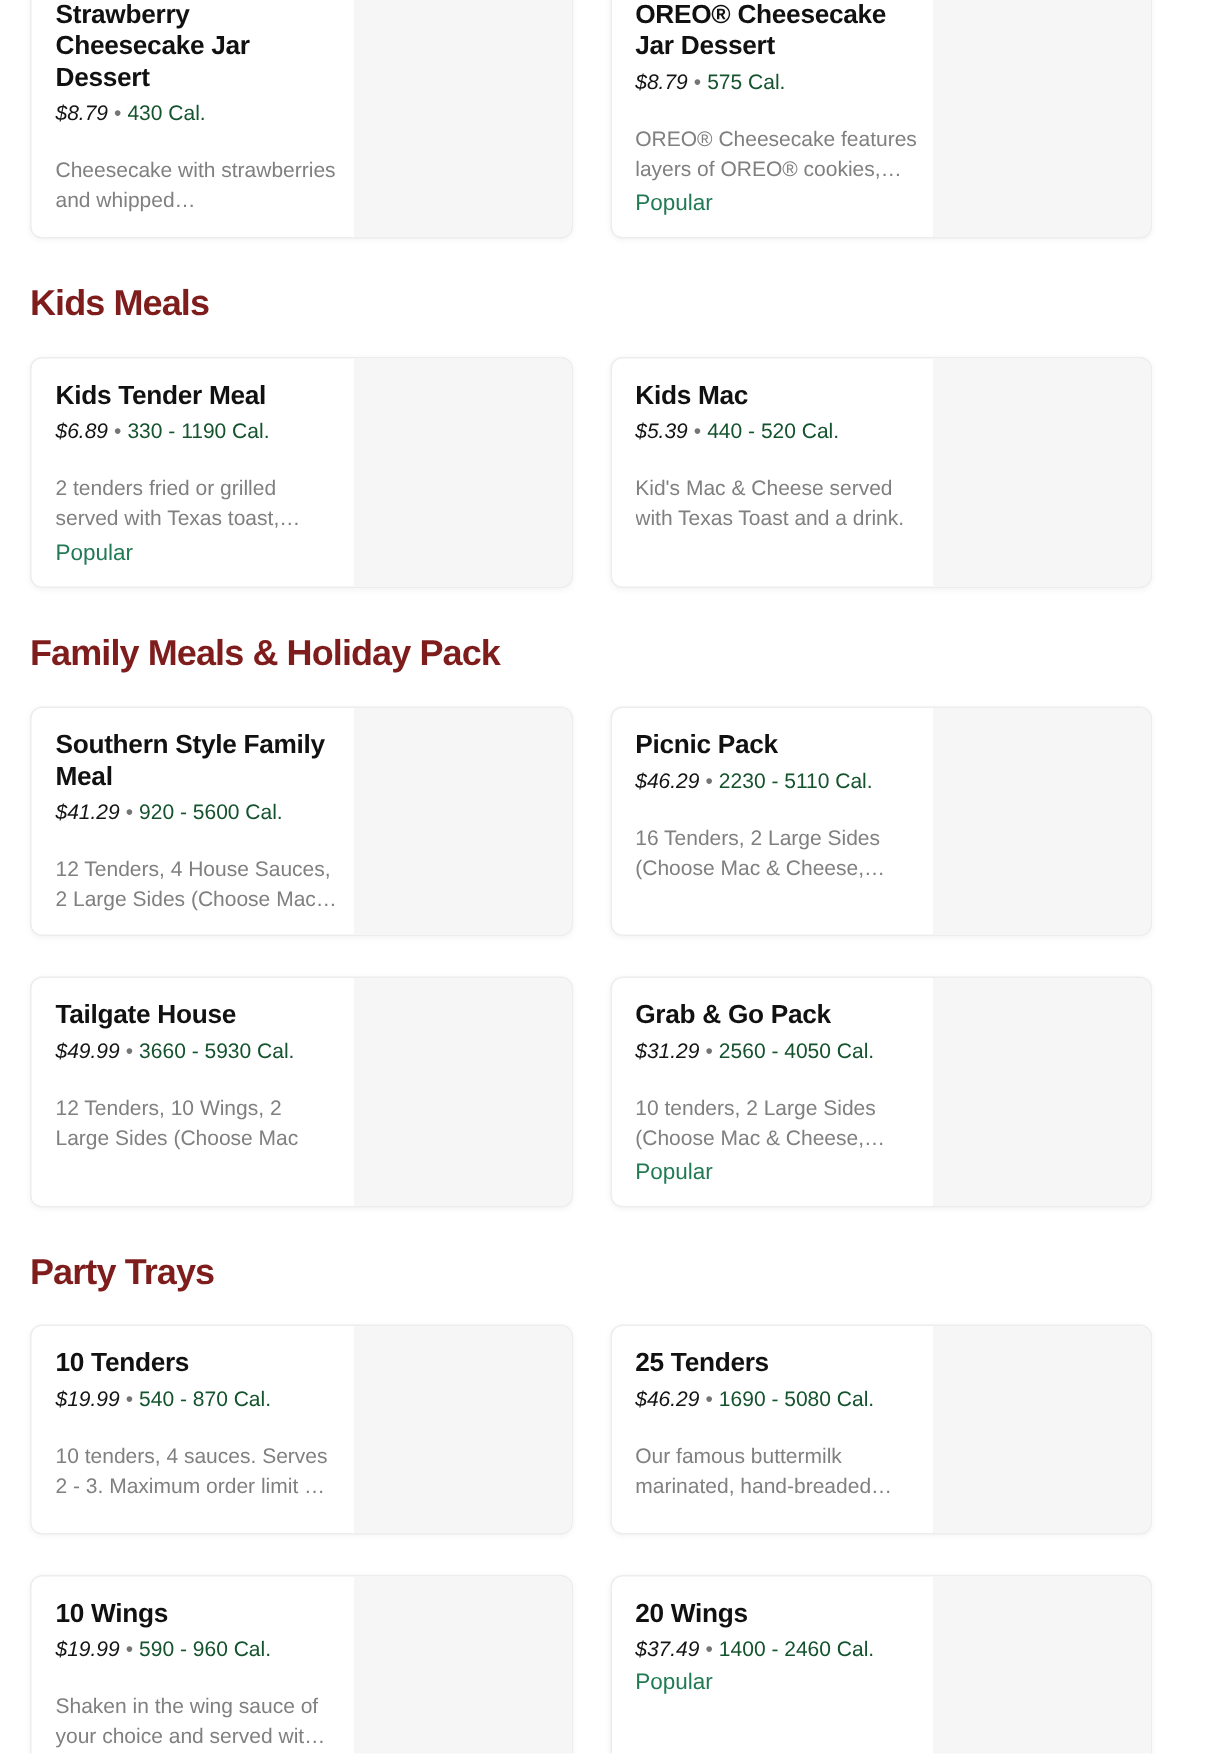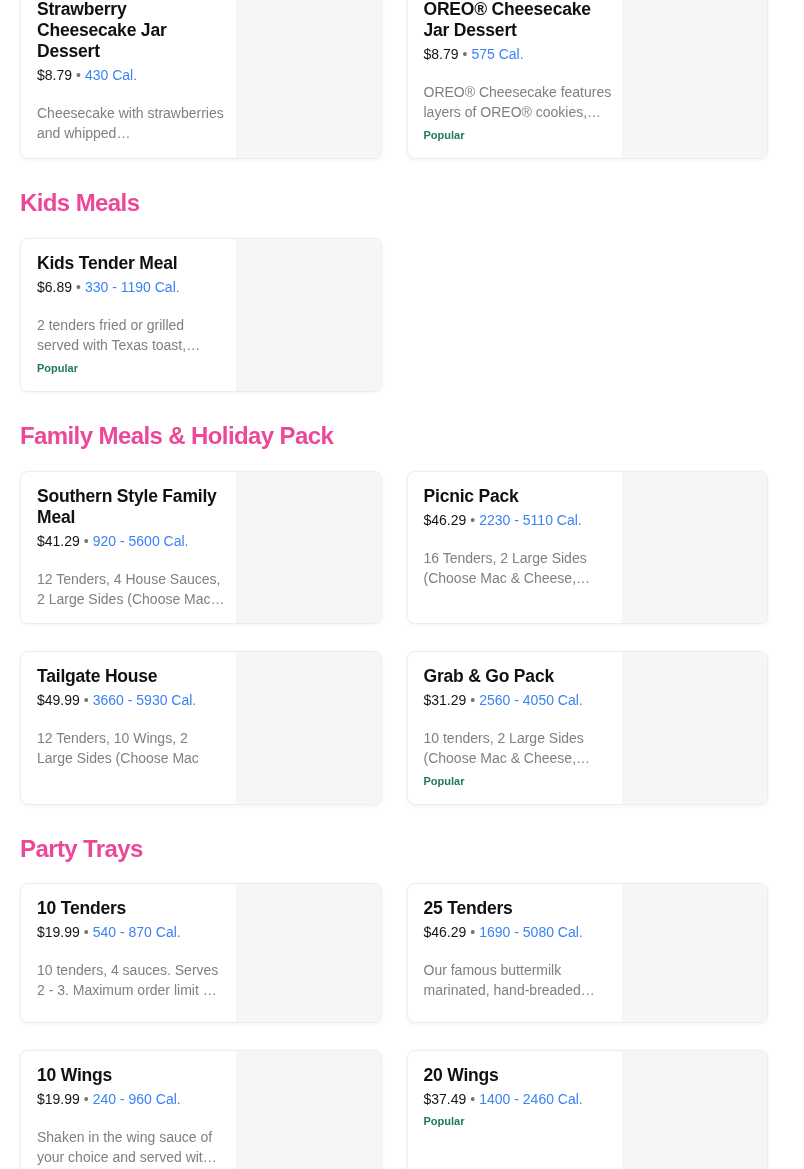--- a/index.html
+++ b/index.html
@@ -6,21 +6,21 @@
   html, body { margin: 0; padding: 0; }
   body {
     width: 804px; height: 1169px; overflow: hidden;
     background: #ffffff;
     font-family: "Liberation Sans", sans-serif;
     color: #141414;
   }
   .page { padding: 0 36px 40px 20px; margin-top: -16px; }
   .section-heading {
     font-size: 24px; font-weight: 800; letter-spacing: -0.6px;
-    color: #ec4899; margin: 30px 0 20px 0; line-height: 1.2;
+    color: #7f1d1d; margin: 30px 0 20px 0; line-height: 1.2;
   }
   .grid {
     display: grid; grid-template-columns: 1fr 1fr;
     gap: 27px 25px;
   }
   .card {
     display: flex; align-items: stretch;
     background: #ffffff;
     border: 1px solid #ededed; border-radius: 8px;
     box-shadow: 0 1px 4px rgba(0,0,0,0.05);
@@ -29,30 +29,30 @@
   .card-body {
     flex: 1 1 auto; min-width: 0;
     padding: 14px 10px 14px 16px;
     display: flex; flex-direction: column; align-items: flex-start;
   }
   .card-title {
     margin: 0; font-size: 17.5px; line-height: 21px;
     font-weight: 700; letter-spacing: -0.2px; color: #111111;
   }
   .price-row { margin: 5px 0 0 0; font-size: 14px; line-height: 17px; }
-  .price { color: #141414; }
+  .price { color: #141414; font-style: italic; }
   .sep { color: #757575; margin: 0 4px; }
-  .cal { color: #3b82f6; }
+  .cal { color: #14532d; }
   .desc {
     margin: 19px 0 0 0; font-size: 14px; line-height: 20px;
     color: #808080; max-height: 40px; overflow: hidden;
   }
   .popular {
-    margin: 5px 0 0 0; font-size: 11px; line-height: 17px;
-    font-weight: 700; color: #217a54;
+    margin: 5px 0 0 0; font-size: 15px; line-height: 17px;
+    font-weight: 400; color: #217a54;
   }
   .card-img {
     flex: 0 0 145px; width: 145px; background: #f6f6f6;
   }
 </style>
 </head>
 <body>
 
 <div class="page">
 
@@ -80,20 +80,28 @@
 
   <section>
     <h2 class="section-heading">Kids Meals</h2>
     <div class="grid">
       <article class="card">
         <div class="card-body">
           <h3 class="card-title">Kids Tender Meal</h3>
           <p class="price-row"><span class="price">$6.89</span><span class="sep">•</span><span class="cal">330 - 1190 Cal.</span></p>
           <p class="desc">2 tenders fried or grilled served with Texas toast,…</p>
           <p class="popular">Popular</p>
+        </div>
+        <div class="card-img"></div>
+      </article>
+      <article class="card">
+        <div class="card-body">
+          <h3 class="card-title">Kids Mac</h3>
+          <p class="price-row"><span class="price">$5.39</span><span class="sep">•</span><span class="cal">440 - 520 Cal.</span></p>
+          <p class="desc">Kid's Mac &amp; Cheese served with Texas Toast and a drink.</p>
         </div>
         <div class="card-img"></div>
       </article>
     </div>
   </section>
 
   <section>
     <h2 class="section-heading">Family Meals &amp; Holiday Pack</h2>
     <div class="grid">
       <article class="card">
@@ -147,21 +155,21 @@
         <div class="card-body">
           <h3 class="card-title">25 Tenders</h3>
           <p class="price-row"><span class="price">$46.29</span><span class="sep">•</span><span class="cal">1690 - 5080 Cal.</span></p>
           <p class="desc">Our famous buttermilk marinated, hand-breaded…</p>
         </div>
         <div class="card-img"></div>
       </article>
       <article class="card">
         <div class="card-body">
           <h3 class="card-title">10 Wings</h3>
-          <p class="price-row"><span class="price">$19.99</span><span class="sep">•</span><span class="cal">240 - 960 Cal.</span></p>
+          <p class="price-row"><span class="price">$19.99</span><span class="sep">•</span><span class="cal">590 - 960 Cal.</span></p>
           <p class="desc">Shaken in the wing sauce of your choice and served wit…</p>
         </div>
         <div class="card-img"></div>
       </article>
       <article class="card">
         <div class="card-body">
           <h3 class="card-title">20 Wings</h3>
           <p class="price-row"><span class="price">$37.49</span><span class="sep">•</span><span class="cal">1400 - 2460 Cal.</span></p>
           <p class="popular">Popular</p>
         </div>

